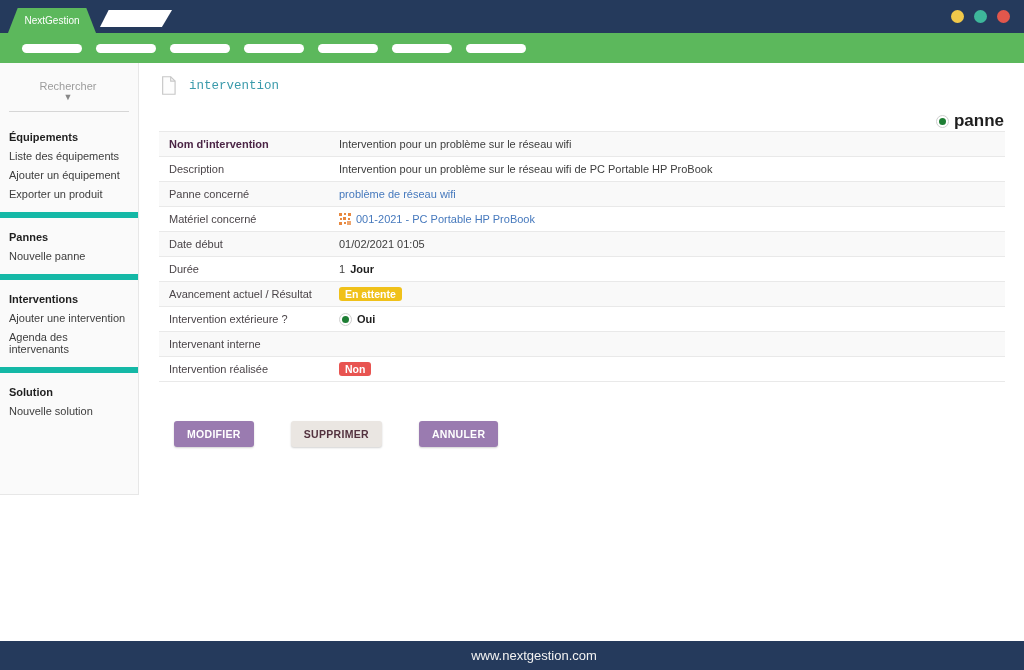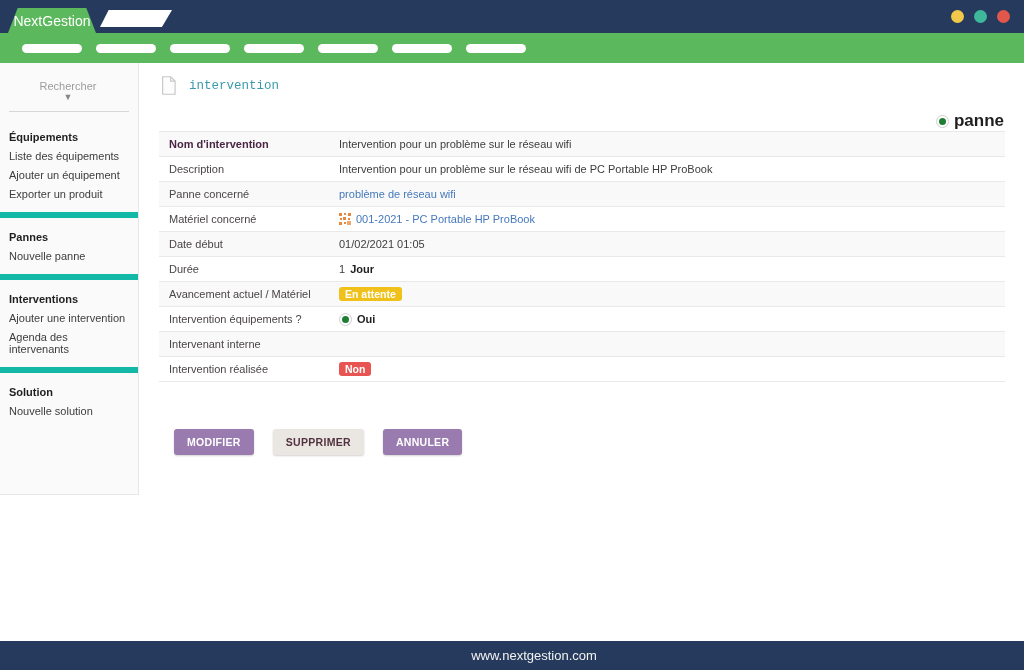--- a/index.html
+++ b/index.html
@@ -3,21 +3,21 @@
 <meta charset="utf-8">
 <style>
   * { margin:0; padding:0; box-sizing:border-box; }
   body { font-family:"Liberation Sans", sans-serif; background:#fff; }
   .screen { position:relative; width:1024px; height:670px; overflow:hidden; background:#fff; }
 
   
   .topbar { position:absolute; top:0; left:0; width:100%; height:33px; background:#253a5c; }
   .brand-tab { position:absolute; left:8px; top:8px; width:88px; height:25px; background:#5cb85c;
     clip-path:polygon(11% 0, 89% 0, 100% 100%, 0 100%);
-    color:#fff; font-size:14px; line-height:26px; text-align:center; }
+    color:#fff; font-size:10px; line-height:26px; text-align:center; }
   .white-tab { position:absolute; left:100px; top:10px; width:72px; height:17px; background:#fff;
     clip-path:polygon(12% 0, 100% 0, 86% 100%, 0 100%); }
   .window-dots { position:absolute; right:14px; top:10px; display:flex; gap:10px; }
   .wdot { width:13px; height:13px; border-radius:50%; display:inline-block; }
 
   
   .navbar { position:absolute; top:33px; left:0; width:100%; height:30px; background:#5cb85c;
     display:flex; align-items:center; padding-left:22px; gap:14px; }
   .pill { width:60px; height:9px; background:#fff; border-radius:5px; }
 
@@ -49,21 +49,21 @@
   .t-row.odd { background:#f9f9f9; }
   .t-row.even { background:#fff; }
   .t-label { width:180px; padding-left:10px; flex:none; color:#4a4448; }
   .t-label.strong { font-weight:bold; color:#4b2545; }
   .t-value { flex:1; display:flex; align-items:center; gap:5px; color:#3d3d3d; }
   .link { color:#4679bd; cursor:pointer; }
   .badge { color:#fff; font-weight:bold; font-size:10.5px; padding:2px 6px; border-radius:3px; line-height:1; }
   .row-icon { display:inline-flex; align-items:center; }
   .t-value b { color:#1e1e1e; }
 
-  .actions { position:absolute; top:366px; left:34px; display:flex; gap:19px; }
+  .actions { position:absolute; top:358px; left:34px; display:flex; gap:37px; }
   .btn { border:none; font-family:"Liberation Sans", sans-serif; font-size:10.5px; font-weight:bold;
     padding:7px 13px; border-radius:3px; cursor:pointer; letter-spacing:.3px;
     box-shadow:0 1px 2px rgba(0,0,0,.18); }
   .btn.purple { background:#9a7bb0; color:#fff; }
   .btn.light { background:#eae6e2; color:#53323f; }
 
   
   .footer { position:absolute; bottom:0; left:0; width:100%; height:29px; background:#253a5c;
     color:#f2f2f2; font-size:13px; text-align:center; line-height:29px;padding-left:44px; }
 </style>
@@ -179,27 +179,27 @@
           <div class="t-value">01/02/2021 01:05</div>
         </div>
         <div class="t-row even">
           <div class="t-label">Durée</div>
           <div class="t-value">
             <span>1 </span>
             <b>Jour</b>
           </div>
         </div>
         <div class="t-row odd">
-          <div class="t-label">Avancement actuel / Matériel</div>
+          <div class="t-label">Avancement actuel / Résultat</div>
           <div class="t-value">
             <span class="badge" style="background: rgb(240, 193, 26);">En attente</span>
           </div>
         </div>
         <div class="t-row even">
-          <div class="t-label">Intervention équipements ?</div>
+          <div class="t-label">Intervention extérieure ?</div>
           <div class="t-value">
             <span class="dot-outer">
               <span class="dot-inner" style="background: rgb(30, 126, 52);"></span>
             </span>
             <b>Oui</b>
           </div>
         </div>
         <div class="t-row odd">
           <div class="t-label">Intervenant interne</div>
         </div>

